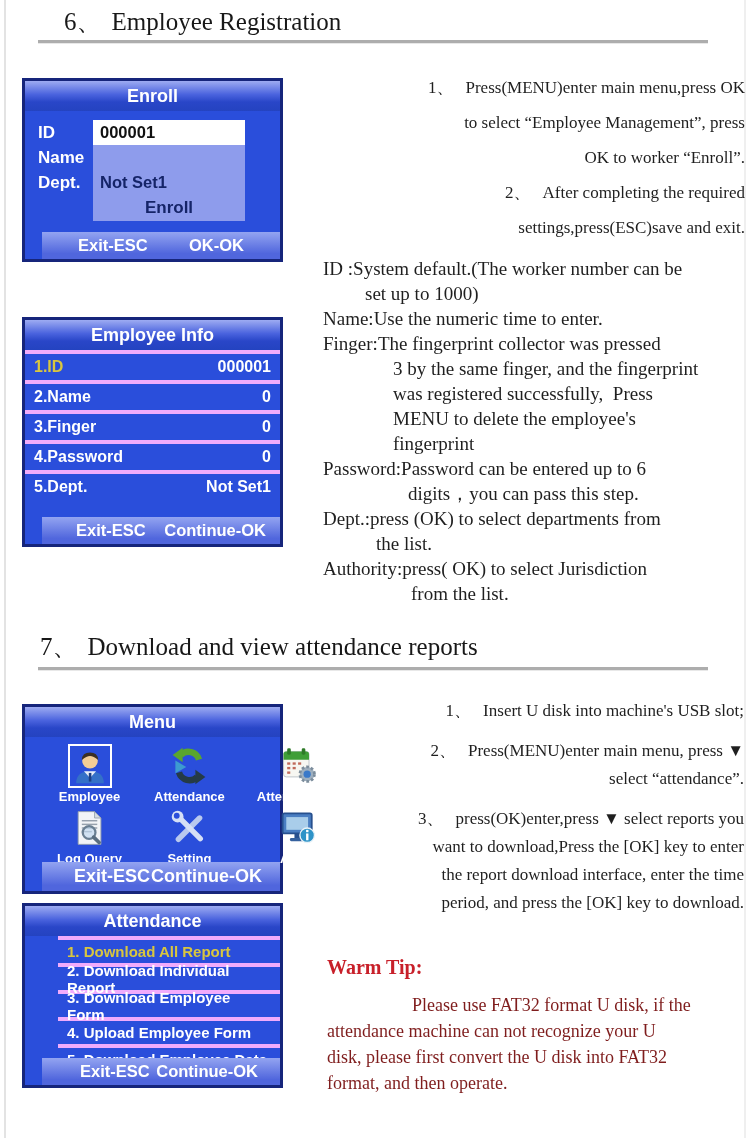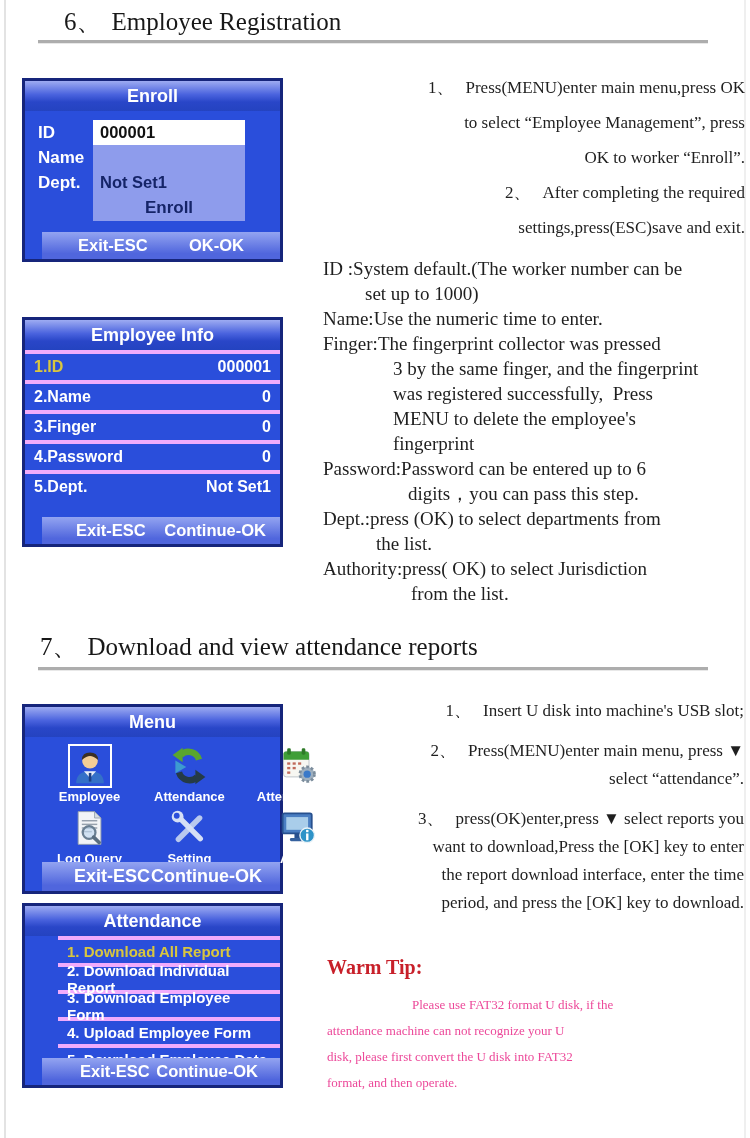--- a/index.html
+++ b/index.html
@@ -69,21 +69,21 @@
   .step-line{font-size:17px;line-height:35px;white-space:pre;text-align:right;}
   .step-line .num{font-family:"Liberation Serif","DejaVu Sans",serif;margin-right:12px;}
   .step-line.cont{padding-left:38px;}
   .s7 .step-line{line-height:28px;}
   .s7 .gap{height:12px;}
   .note{font-size:19px;line-height:25px;white-space:pre;}
   .i42{padding-left:42px;} .i70{padding-left:70px;} .i85{padding-left:85px;}
   .i53{padding-left:53px;} .i88{padding-left:88px;}
 
   .warm-title{font-size:20px;font-weight:bold;color:#c8202a;}
-  .warm-line{font-size:13px;line-height:26px;color:#ec4899;white-space:pre;}
+  .warm-line{font-size:18px;line-height:26px;color:#7f1d1d;white-space:pre;}
   .warm-line.first{padding-left:85px;}
 </style>
 </head>
 <body>
 
 <div>
   <div class="edge l"></div>
   <div class="edge r"></div>
 
   <div class="abs sec-title" style="left:48px;top:5px;margin-left:16px;">

